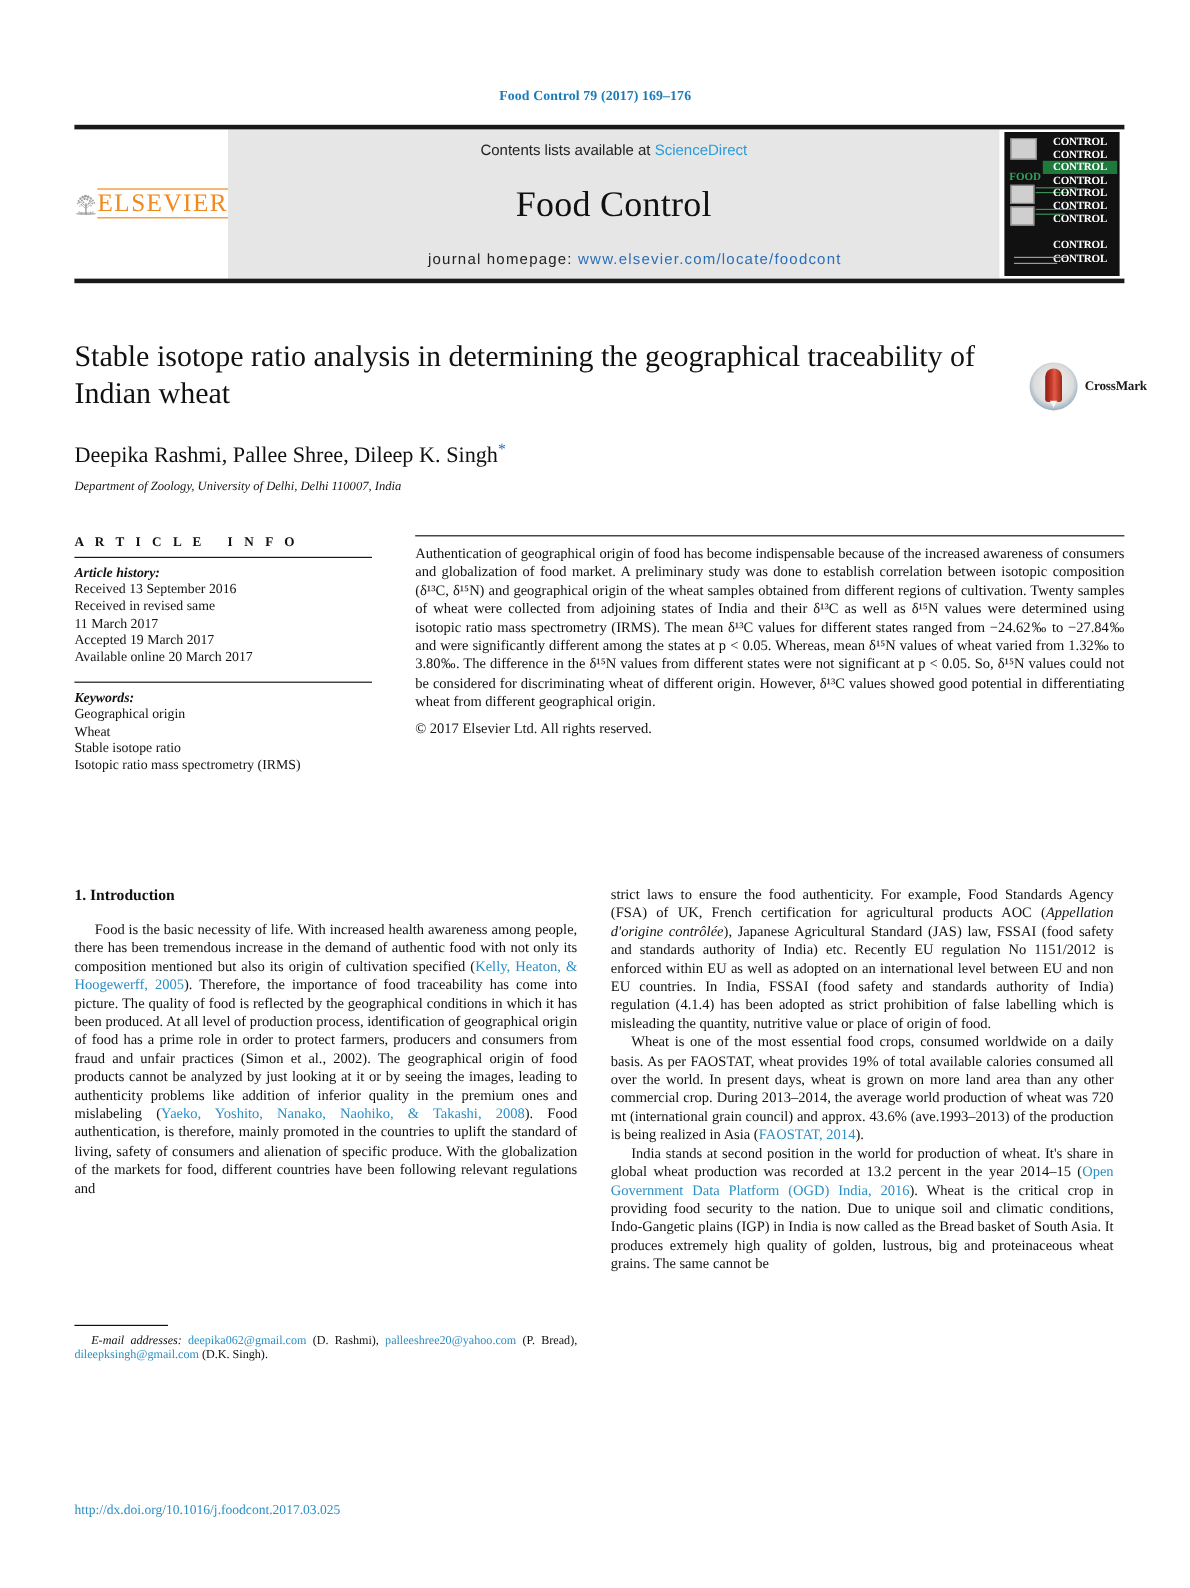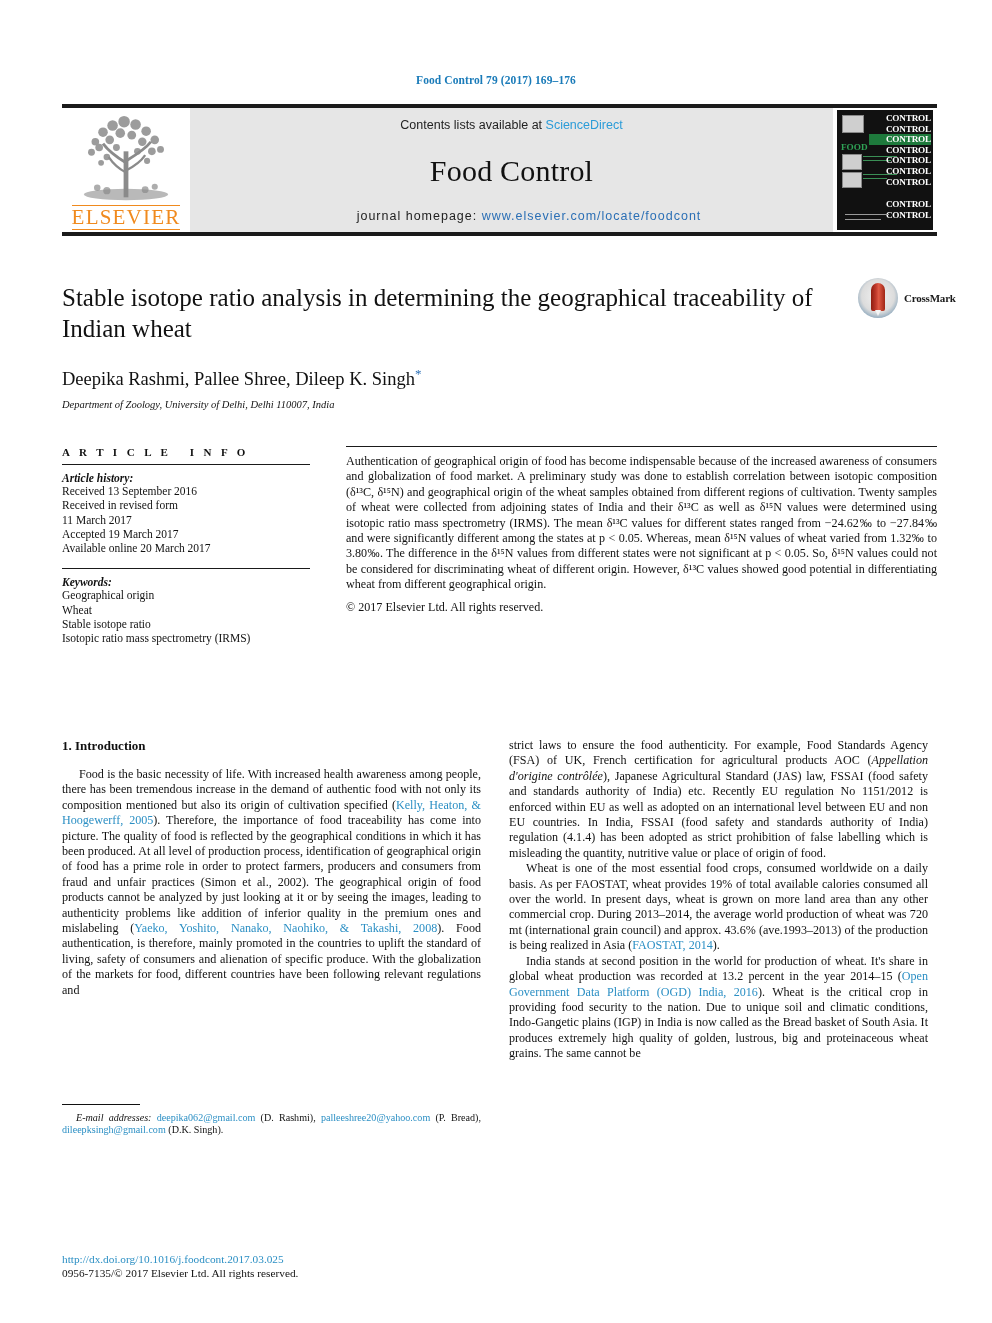--- a/index.html
+++ b/index.html
@@ -59,21 +59,21 @@
     display: flex;
     flex-direction: row;
     align-items: stretch;
     height: 124px;
   }
   .elsevier-block {
     width: 128px;
     flex: 0 0 128px;
     background: #ffffff;
     display: flex;
-    flex-direction: column;
+    flex-direction: row;
     align-items: center;
     justify-content: flex-end;
     padding-bottom: 2px;
     box-sizing: border-box;
   }
   .elsevier-tree {
     width: 96px;
     height: 92px;
     margin-top: 4px;
   }
@@ -130,21 +130,21 @@
     height: 120px;
     background: #111111;
     position: relative;
     overflow: hidden;
   }
   .cover-col-right {
     position: absolute;
     right: 2px;
     top: 3px;
     width: 62px;
-    text-align: right;
+    text-align: center;
   }
   .cc {
     font-family: "Liberation Serif", serif;
     font-size: 9.2px;
     font-weight: bold;
     color: #ffffff;
     line-height: 10.6px;
     letter-spacing: -0.2px;
   }
   .cc.green-bg { background: #1e7a3c; }
@@ -200,21 +200,21 @@
     font-family: "Liberation Serif", serif;
     font-style: italic;
     font-size: 10.5px;
     color: #111;
   }
 
   
   .crossmark {
     position: absolute;
     left: 858px;
-    top: 276px;
+    top: 300px;
     width: 92px;
     height: 44px;
     display: flex;
     align-items: center;
   }
   .cm-badge {
     width: 40px; height: 40px;
     border-radius: 50%;
     background: radial-gradient(circle at 50% 45%, #f2f2f2 0%, #dcdcdc 55%, #9fb4c4 72%, #4a6b86 86%, #2e4a60 100%);
     position: relative;
@@ -489,21 +489,21 @@
     <div class="affiliation">Department of Zoology, University of Delhi, Delhi 110007, India</div>
   </div>
 
   <div class="info-abstract">
 
     <div class="col-info">
       <div class="sec-head">A R T I C L E &nbsp;&nbsp;I N F O</div>
       <div class="hr-thin"></div>
       <div class="info-label">Article history:</div>
       <div class="info-line">Received 13 September 2016</div>
-      <div class="info-line">Received in revised form</div>
+      <div class="info-line">Received in revised same</div>
       <div class="info-line">11 March 2017</div>
       <div class="info-line">Accepted 19 March 2017</div>
       <div class="info-line">Available online 20 March 2017</div>
       <div class="info-gap"></div>
       <div class="hr-thin"></div>
       <div class="info-label">Keywords:</div>
       <div class="info-line">Geographical origin</div>
       <div class="info-line">Wheat</div>
       <div class="info-line">Stable isotope ratio</div>
       <div class="info-line">Isotopic ratio mass spectrometry (IRMS)</div>
@@ -538,16 +538,15 @@
       <span>(D. Rashmi)</span>,
       <span class="ref-link">palleeshree20@yahoo.com</span>
       <span>(P. Bread)</span>,
       <span class="ref-link">dileepksingh@gmail.com</span>
       <span>(D.K. Singh)</span>.
     </div>
   </div>
 
   <div class="doi-block">
     <div class="doi-link">http://dx.doi.org/10.1016/j.foodcont.2017.03.025</div>
-    <div class="issn-line">0956-7135/© 2017 Elsevier Ltd. All rights reserved.</div>
   </div>
 
 </div>
 
 </body></html>

